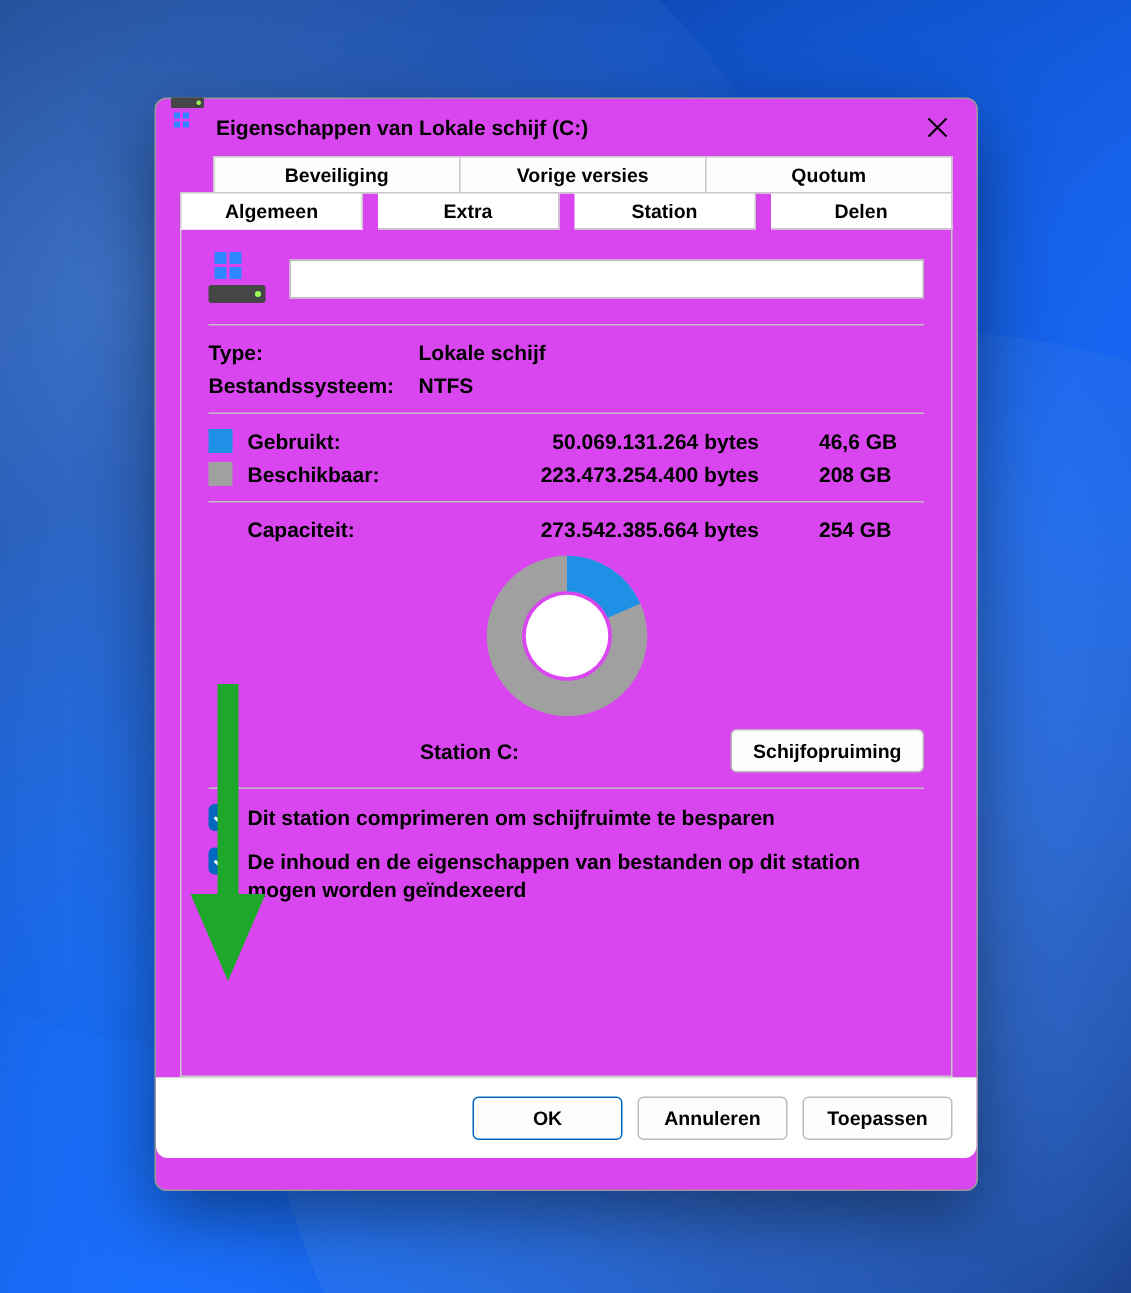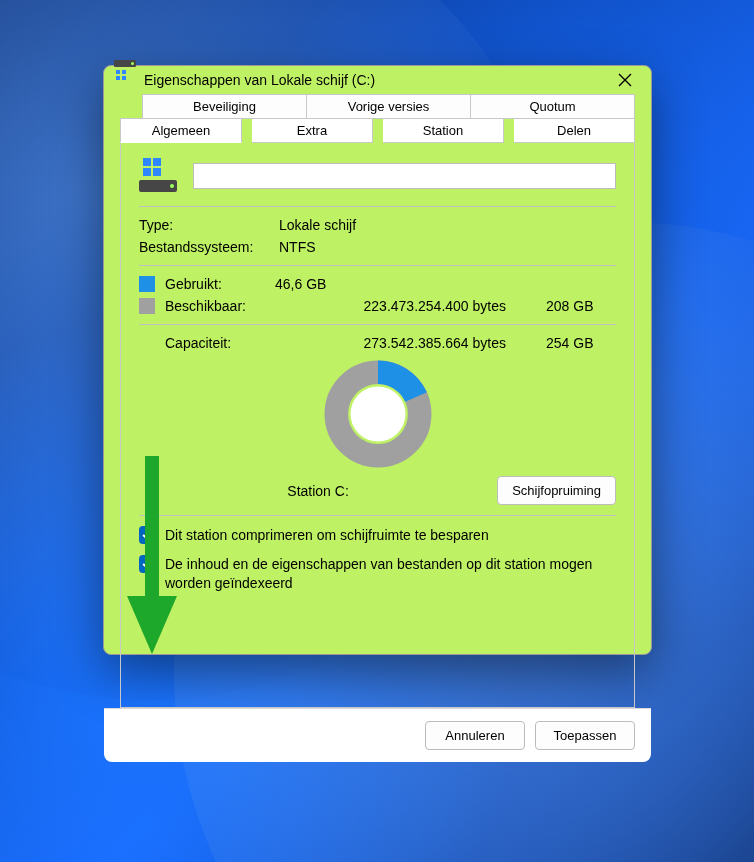--- a/index.html
+++ b/index.html
@@ -26,26 +26,26 @@
   .wallpaper::before, .wallpaper::after {
     content: ""; position: absolute; border-radius: 50%;
     background: radial-gradient(circle at 40% 40%, rgba(120,180,255,.45), rgba(10,60,170,.05) 70%);
   }
   .wallpaper::before { width: 820px; height: 820px; left: -260px; top: -120px; transform: rotate(12deg); }
   .wallpaper::after  { width: 900px; height: 900px; right: -320px; bottom: -260px; transform: rotate(-18deg); }
 
   .dialog {
     position: absolute;
     left: 103px; top: 65px;
-    width: 549px; height: 590px;
-    background: #bef264;
+    width: 549px; height: 729px;
+    background: #d946ef;
     border: 1px solid #9a9a9a;
     border-radius: 8px;
     box-shadow: 0 18px 50px rgba(0,0,0,.45);
-    display: flex; flex-direction: column;
+    display: flex; flex-direction: column; font-weight: bold;
   }
   .titlebar {
     height: 38px;
     display: flex; align-items: center;
     padding: 0 12px 0 10px;
   }
   .titlebar .icon-box { width: 22px; height: 22px; margin-right: 8px; position: relative; }
   .drive-icon { position: relative; width: 22px; height: 22px; }
   .drive-icon .win { position: absolute; top: 1px; left: 2px; width: 10px; height: 10px;
     background:
@@ -202,20 +202,21 @@
       <div class="kv">
         <span class="k">Bestandssysteem:</span>
         <span>NTFS</span>
       </div>
 
       <hr class="hr">
 
       <div class="usage-row">
         <span class="sq used"></span>
         <span class="lbl">Gebruikt:</span>
+        <span class="bytes">50.069.131.264 bytes</span>
         <span class="human">46,6 GB</span>
       </div>
       <div class="usage-row">
         <span class="sq free"></span>
         <span class="lbl">Beschikbaar:</span>
         <span class="bytes">223.473.254.400 bytes</span>
         <span class="human">208 GB</span>
       </div>
 
       <hr class="hr">
@@ -250,20 +251,21 @@
       </div>
       <div class="check-row">
         <span class="check"></span>
         <span class="txt">De inhoud en de eigenschappen van bestanden op dit station mogen worden geïndexeerd</span>
       </div>
 
     </div>
   </div>
 
   <div class="button-bar">
+    <button class="btn default">OK</button>
     <button class="btn">Annuleren</button>
     <button class="btn">Toepassen</button>
   </div>
 </div>
 
 <svg class="arrow" viewBox="0 0 58 200">
   <path d="M29 0 L29 150" stroke="#1ea82b" stroke-width="14" fill="none"></path>
   <path d="M4 140 L29 198 L54 140 Z" fill="#1ea82b"></path>
 </svg>
 

